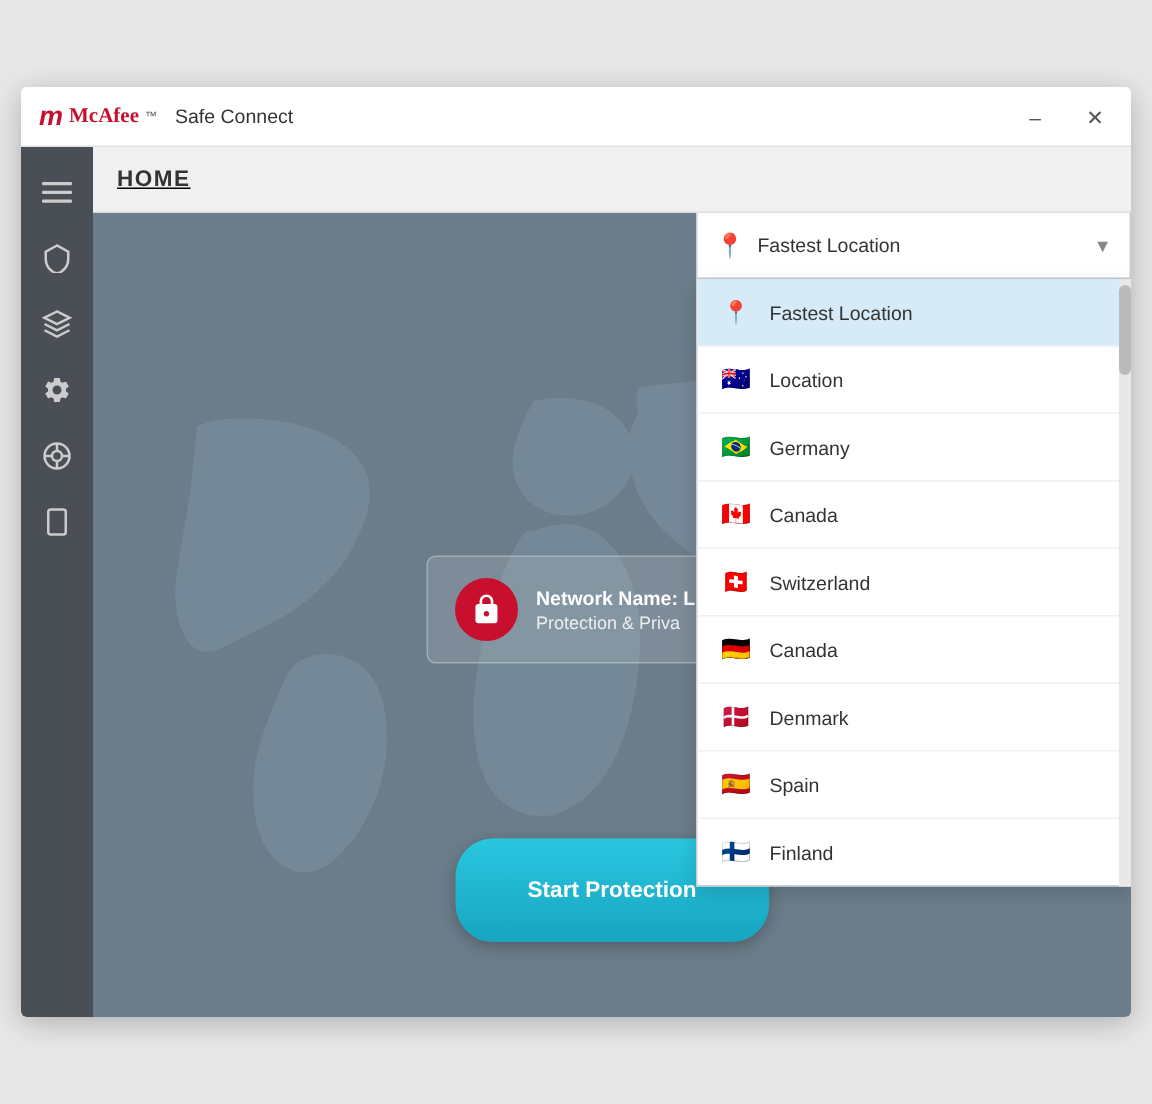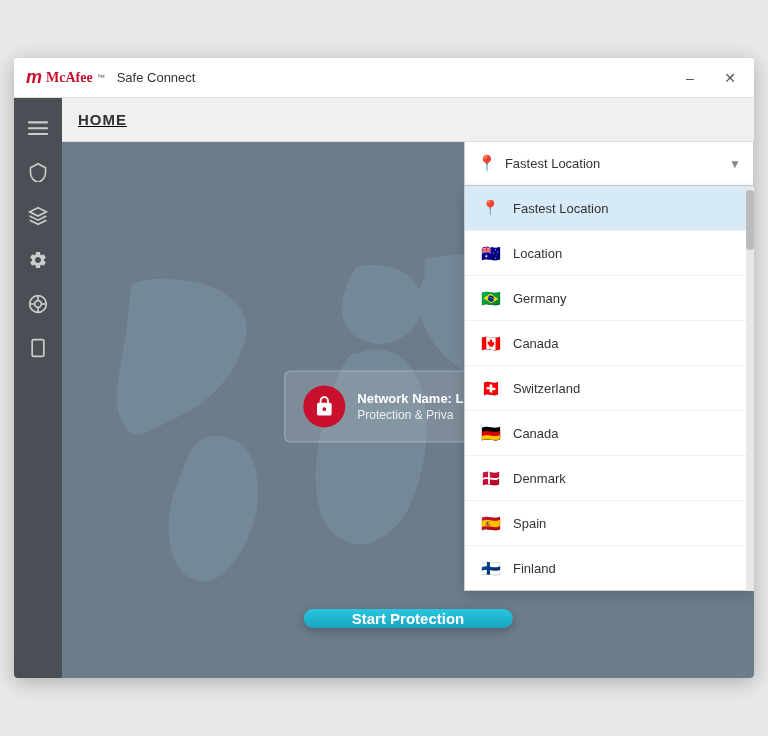--- a/index.html
+++ b/index.html
@@ -199,21 +199,21 @@
     
     .start-btn {
       position: absolute;
       bottom: 50px;
       left: 50%;
       transform: translateX(-50%);
       background: linear-gradient(180deg, #29c6e0, #18a5c0);
       color: #fff;
       border: none;
       border-radius: 25px;
-      padding: 1px 48px;
+      padding: 26px 48px;
       font-size: 15px;
       font-weight: 600;
       cursor: pointer;
       white-space: nowrap;
       box-shadow: 0 3px 10px rgba(0,0,0,0.25);
     }
 
     
     .location-selector {
       position: absolute;

